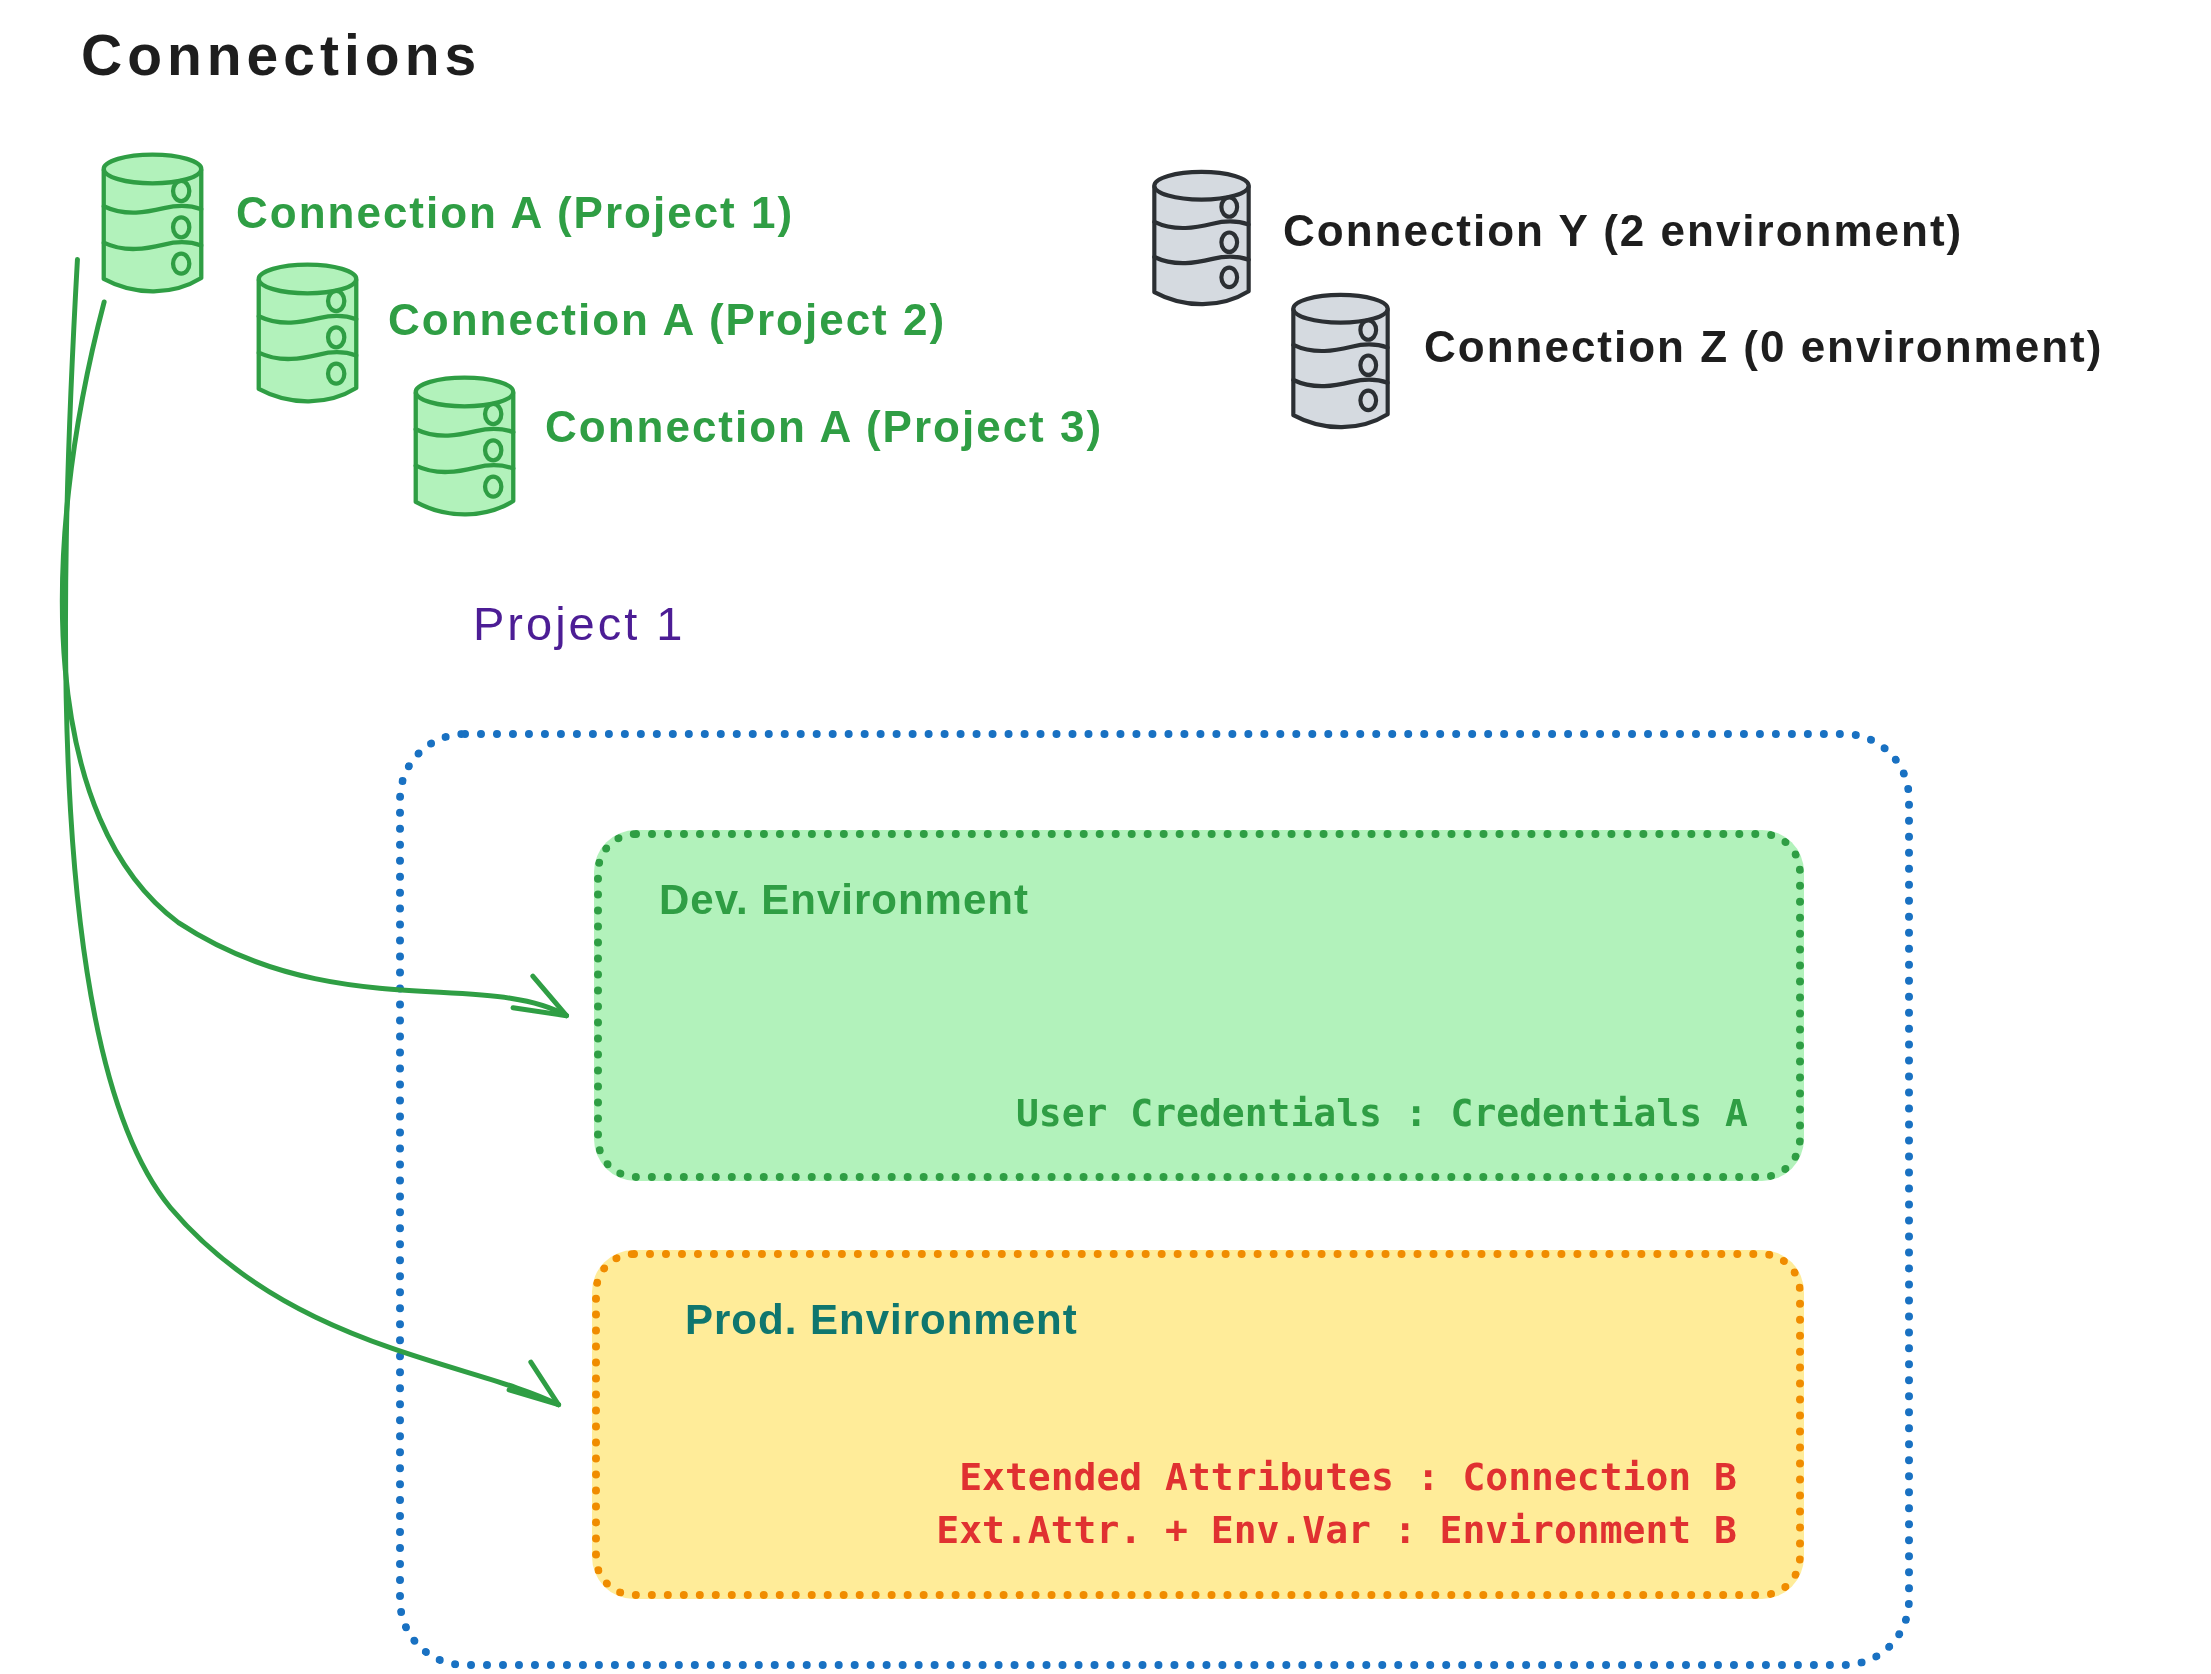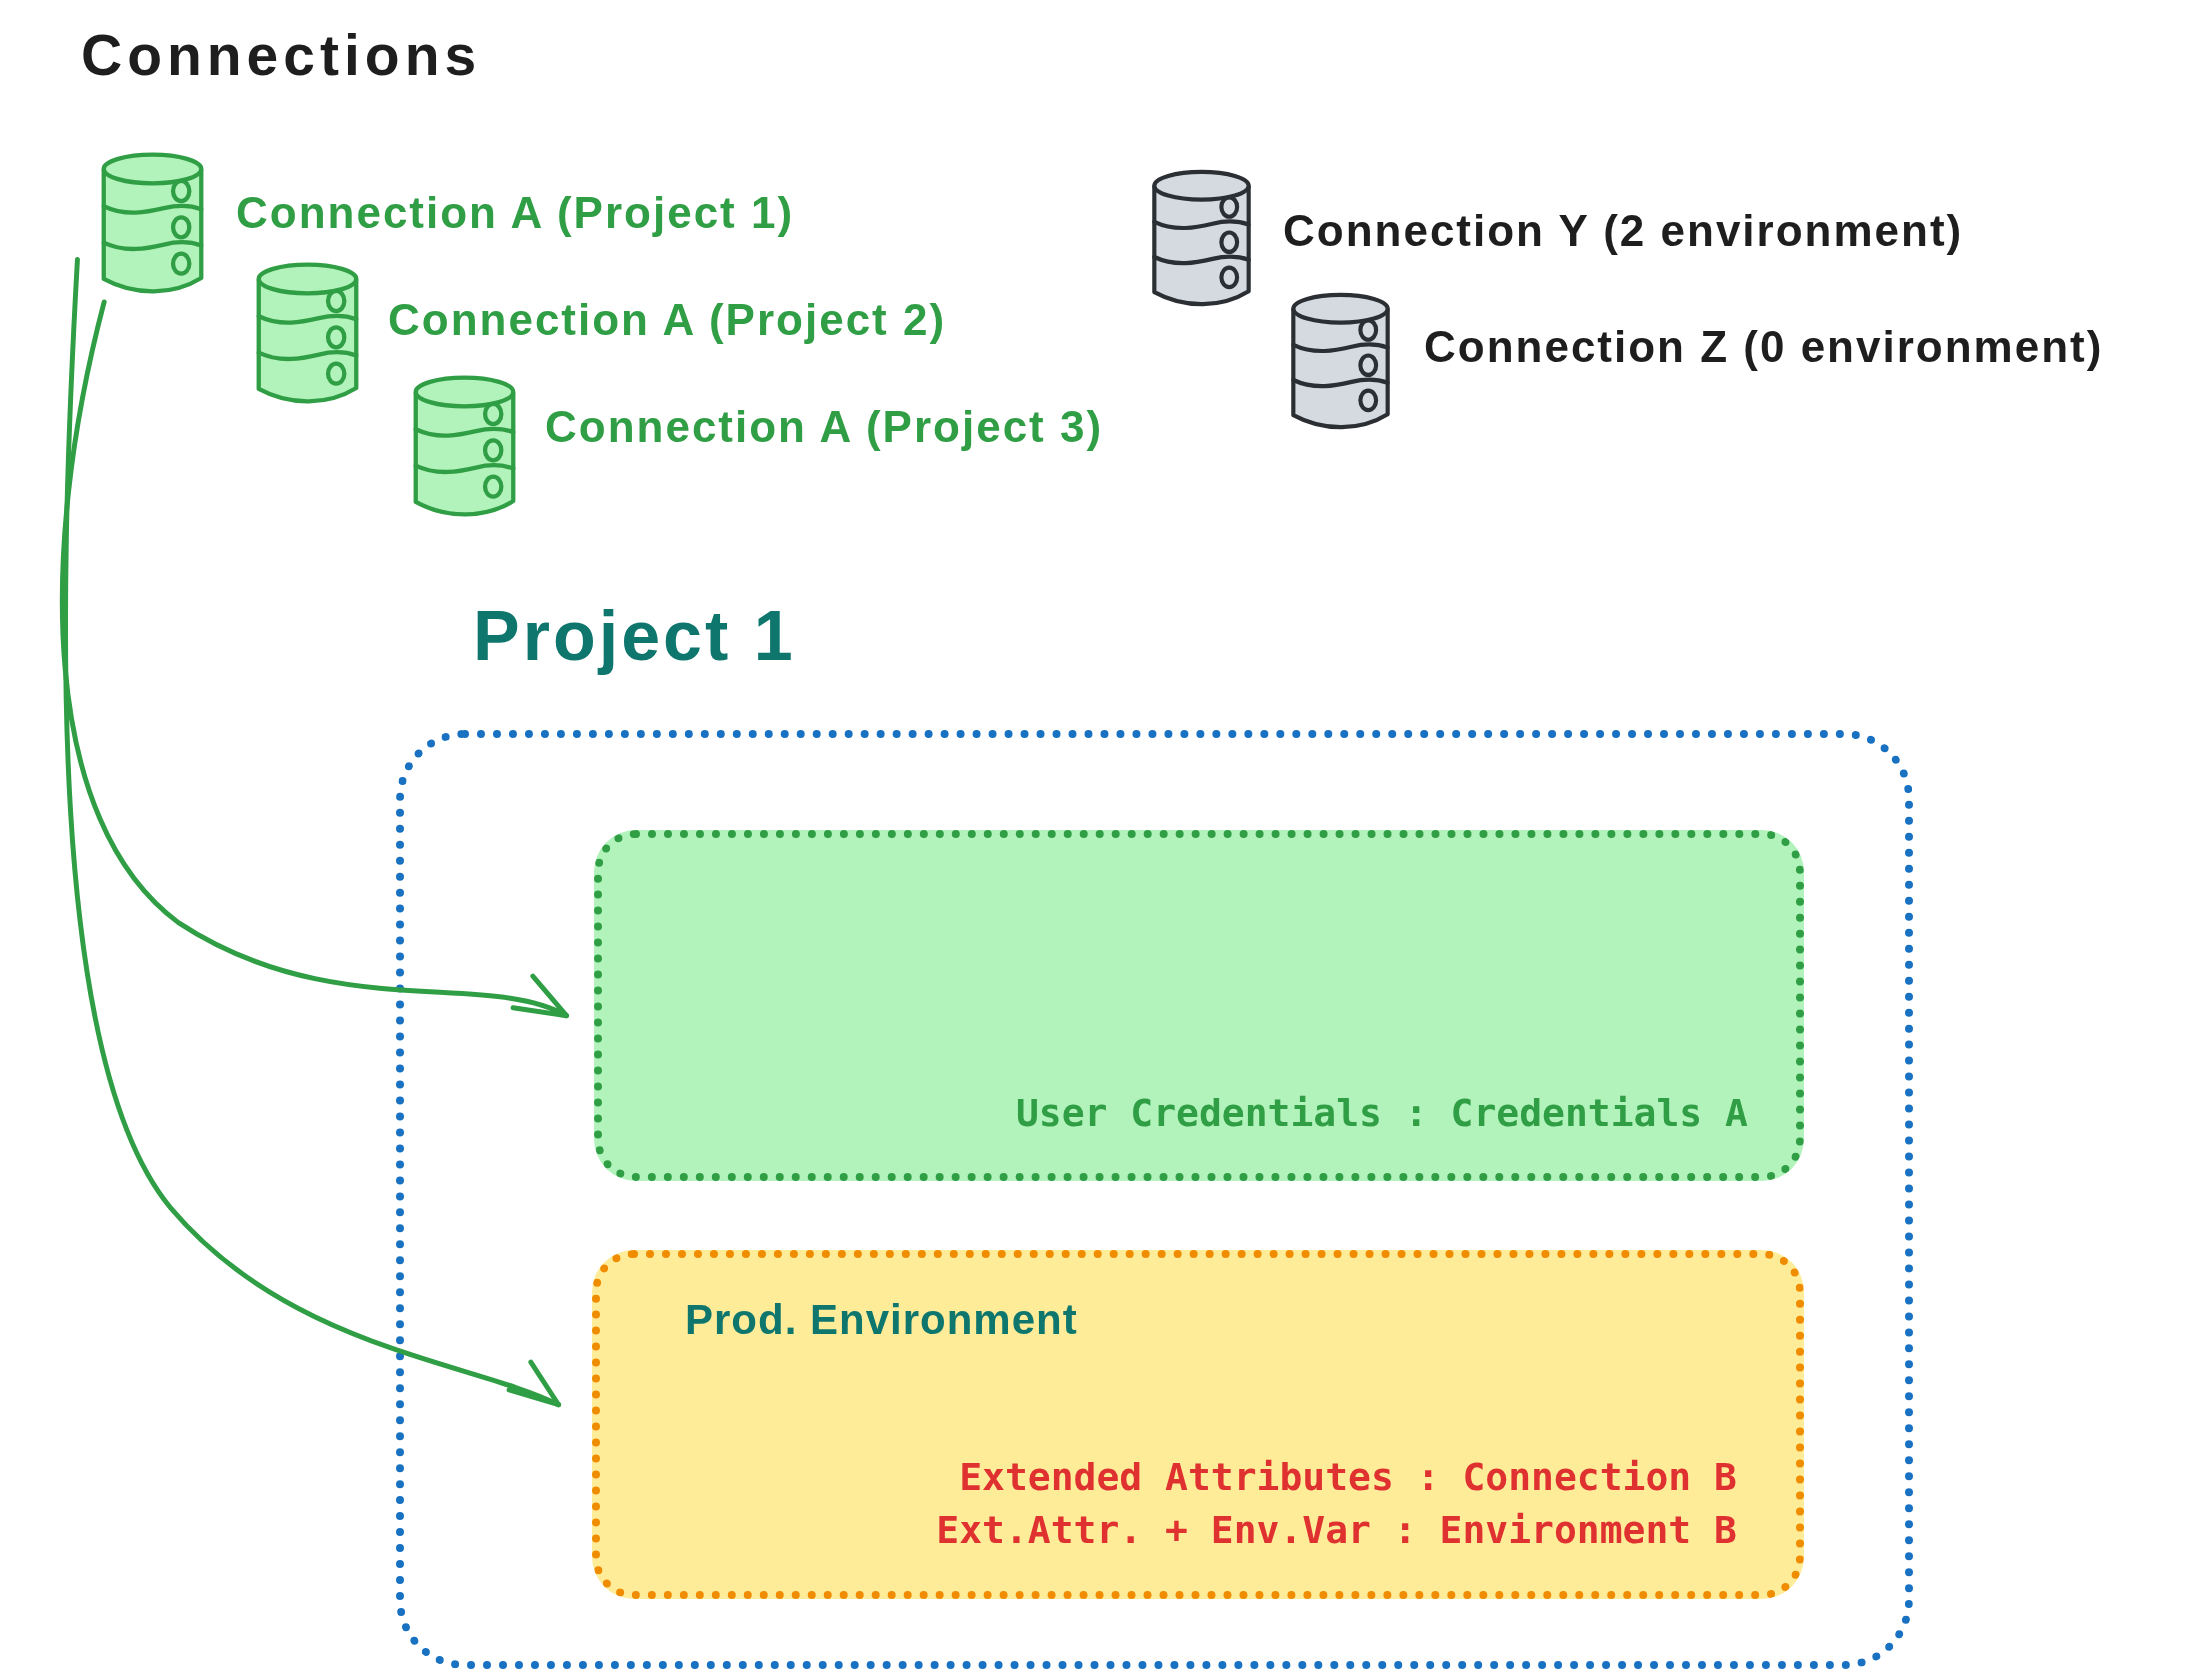--- a/index.html
+++ b/index.html
@@ -25,22 +25,22 @@
   .green-text{color:#2f9e44;}
   .black-text{color:#1e1e1e;}
   .lbl-a1{left:236px;top:188px;}
   .lbl-a2{left:388px;top:295px;}
   .lbl-a3{left:545px;top:402px;}
   .lbl-y{left:1283px;top:206px;}
   .lbl-z{left:1424px;top:322px;}
 
   .project-title{
     left:473px;top:596px;
-    font-size:70px;font-weight:bold;letter-spacing:3px;
-    color:#0f766e;
+    font-size:47px;font-weight:normal;letter-spacing:3px;
+    color:#4c1d95;
   }
 
   
   .project-box{
     left:396px;top:730px;width:1501px;height:923px;
     border:8px dotted #1971c2;border-radius:69px;
     background:transparent;
   }
   .env-box{border-radius:42px;}
   .dev-box{
@@ -157,20 +157,21 @@
   <div class="abs conn-label green-text lbl-a1">Connection A (Project 1)</div>
   <div class="abs conn-label green-text lbl-a2">Connection A (Project 2)</div>
   <div class="abs conn-label green-text lbl-a3">Connection A (Project 3)</div>
   <div class="abs conn-label black-text lbl-y">Connection Y (2 environment)</div>
   <div class="abs conn-label black-text lbl-z">Connection Z (0 environment)</div>
 
   <div class="abs project-title">Project 1</div>
   <div class="abs project-box"></div>
 
   <div class="abs env-box dev-box">
+    <div class="env-title">Dev. Environment</div>
     <div class="mono-note dev-note">User Credentials : Credentials A</div>
   </div>
 
   <div class="abs env-box prod-box">
     <div class="env-title">Prod. Environment</div>
     <div class="mono-note prod-note">
       <div>Extended Attributes : Connection B</div>
       <div>Ext.Attr. + Env.Var : Environment B</div>
     </div>
   </div>

